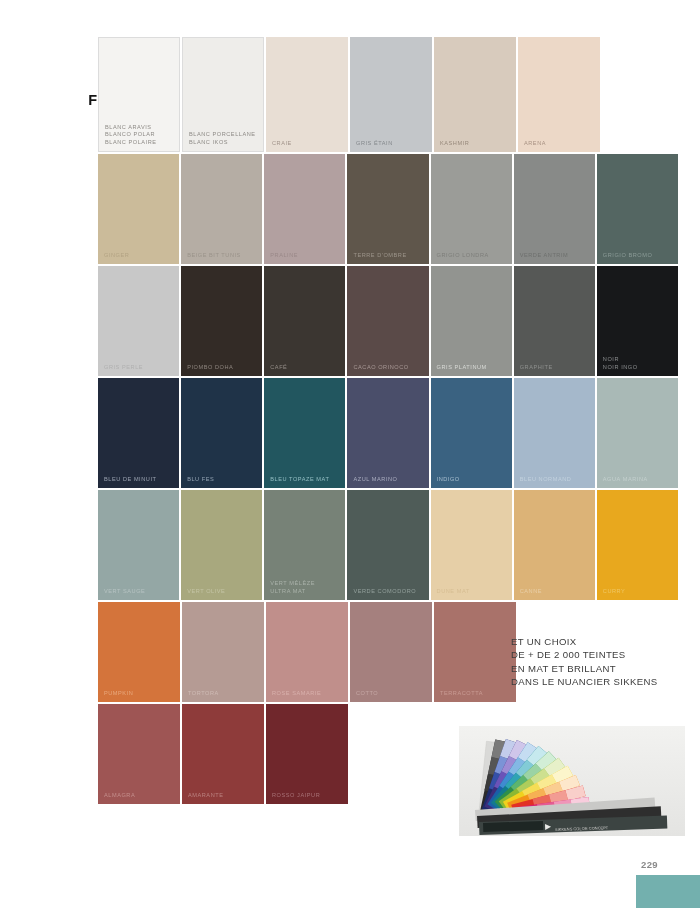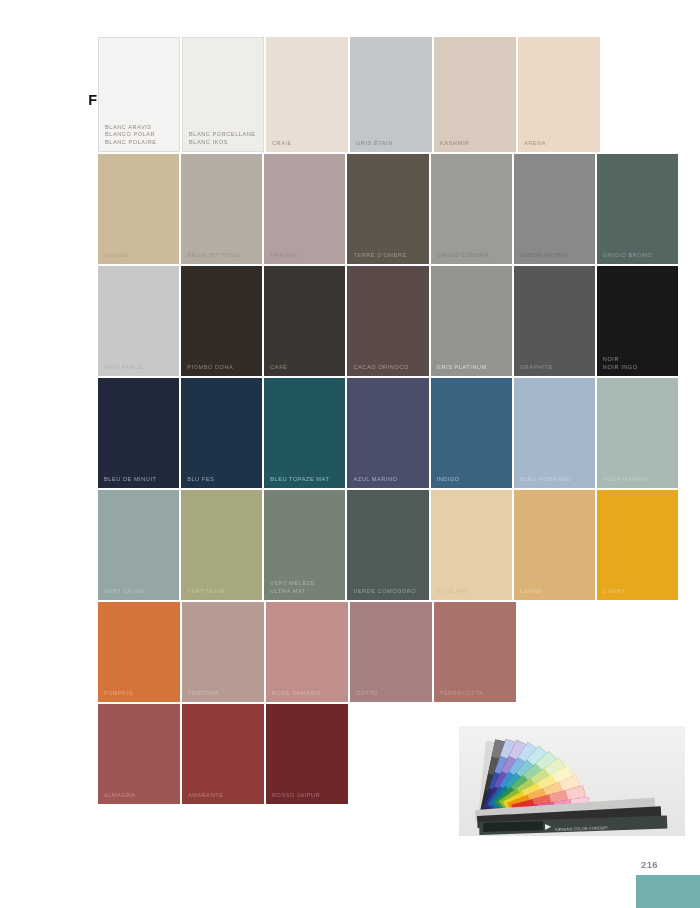--- a/index.html
+++ b/index.html
@@ -255,20 +255,26 @@
         </div>
         <div class="cell" style="width: 82px; height: 100px; background: rgb(142, 59, 58);">
           <span class="label" style="color: rgb(187, 130, 128);">AMARANTE</span>
         </div>
         <div class="cell" style="width: 82px; height: 100px; background: rgb(112, 39, 44);">
           <span class="label" style="color: rgb(167, 113, 118);">ROSSO JAIPUR</span>
         </div>
       </div>
     </div>
 
+  <div class="note">
+    <div>ET UN CHOIX</div>
+    <div>DE + DE 2 000 TEINTES</div>
+    <div>EN MAT ET BRILLANT</div>
+    <div>DANS LE NUANCIER SIKKENS</div>
+  </div>
 
   <svg class="fandeck" viewBox="0 0 226 110">
     <defs>
       <clipPath id="fanclip">
           <rect x="0" y="0" width="226" height="110"></rect>
         </clipPath>
       <linearGradient id="bgGrad" x1="0" y1="0" x2="0" y2="1">
         <stop offset="0" stop-color="#f2f2f0"></stop>
           <stop offset="1" stop-color="#e4e4e2"></stop>
       </linearGradient>
@@ -362,16 +368,16 @@
         <rect x="16" y="84" width="180" height="11" fill="#c9c9c7" transform="rotate(-4 16 84)"></rect>
         <rect x="18" y="90" width="184" height="12" fill="#2e2e2e" transform="rotate(-3 18 90)"></rect>
         <rect x="20" y="96" width="188" height="13" fill="#3c4442" transform="rotate(-2 20 96)"></rect>
         <rect x="24" y="97" width="60" height="9" fill="#1e2624" transform="rotate(-2 24 97)"></rect>
         <text x="96" y="105" font-family="Liberation Sans, sans-serif" font-size="4" fill="#c8c8c6" transform="rotate(-2 96 105)">SIKKENS COLOR CONCEPT</text>
         <polygon points="86,98 92,101 86,104" fill="#e8e8e6" transform="rotate(-2 86 98)"></polygon>
       </g>
     </g>
   </svg>
 
-  <div class="page-num">216</div>
+  <div class="page-num">229</div>
   <div class="footer-block" style="background: rgb(115, 176, 174);"></div>
 
 </div>
 
 </body></html>

